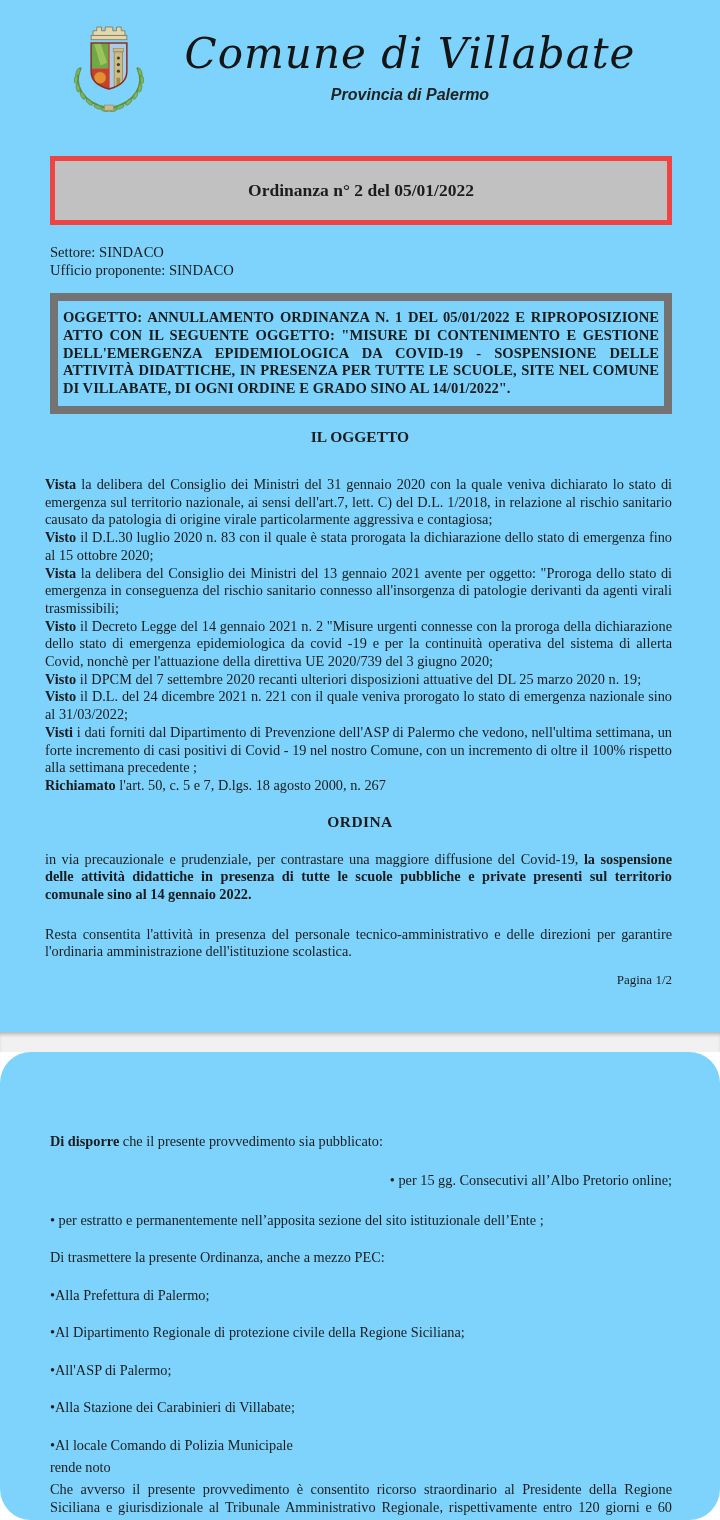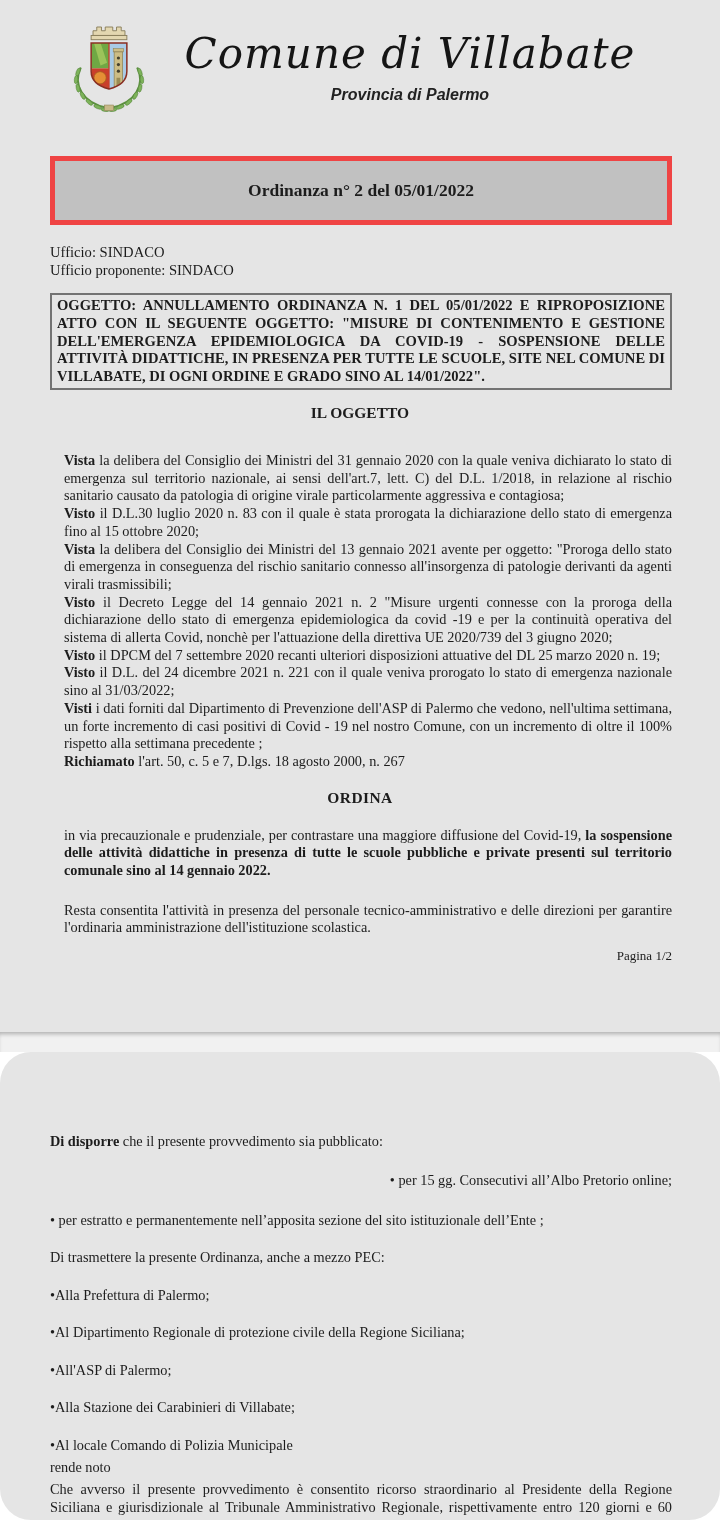--- a/index.html
+++ b/index.html
@@ -1,21 +1,21 @@
 <!DOCTYPE html>
 <html><head>
 <meta charset="utf-8">
 <style>
   html,body{margin:0;padding:0;}
   body{
     width:720px;height:1520px;overflow:hidden;background:#ffffff;
     font-family:"Liberation Serif", serif;color:#1c1c1c;
     -webkit-font-smoothing:antialiased;
   }
-  .page{position:relative;background:#e5e5e5;}
+  .page{position:relative;background:#7dd3fc;}
   .page1{height:1032px;overflow:hidden;}
   .page2{height:468px;overflow:hidden;box-sizing:border-box;padding:80px 48px 0 50px;border-radius:31px;}
   .page-gap{height:20px;background:#f1f1f1;box-shadow:inset 0 4px 4px -2px rgba(0,0,0,0.28);}
 
   
   .header{position:relative;height:156px;}
   .crest{position:absolute;left:62px;top:16px;width:94px;height:116px;}
   .header-text{position:absolute;left:160px;right:60px;top:28px;text-align:center;}
   .comune-title{
     font-family:"DejaVu Serif", serif;font-style:italic;font-size:42px;line-height:52px;
@@ -29,29 +29,29 @@
   
   .title-bar{
     margin:0 50px;width:612px;height:59px;background:#c1c1c1;border:5px solid #ef4444;
     display:flex;align-items:center;justify-content:center;
   }
   .title-bar span{font-weight:bold;font-size:17.5px;}
 
   .meta{margin:18px 48px 0 50px;font-size:14.6px;line-height:18px;}
 
   .oggetto-box{
-    margin:14px 48px 0 50px;border:2px solid #737373;padding:2px 5px;
+    margin:14px 48px 0 50px;border:8px solid #737373;padding:8px 5px;
     font-weight:bold;font-size:14.6px;line-height:17.8px;text-align:justify;
   }
 
   .center-heading{text-align:center;font-weight:bold;font-size:15.5px;line-height:16px;}
   .sindaco-heading{margin-top:15px;}
   .ordina-heading{margin-top:19px;letter-spacing:0.4px;}
 
-  .body-text{margin-left:64px;margin-right:48px;font-size:14.3px;line-height:17.7px;text-align:justify;font-family:Liberation Serif, serif;}
+  .body-text{margin-left:45px;margin-right:48px;font-size:14.3px;line-height:17.7px;text-align:justify;font-family:Liberation Serif, serif;}
   .body-text p{margin:0;}
   .premesse{margin-top:31px;}
   .ordina-par{margin-top:21px;}
   .resta-par{margin-top:22px;}
   .pagina{margin:10px 48px 0 50px;text-align:right;font-size:13px;line-height:18px;}
 
   
   .page2 p{margin:0;font-size:14.3px;line-height:18px;}
   .p2-bullet1{margin-top:21px !important;margin-left:45px;text-align:right;}
   .p2-bullet2{margin-top:22px !important;margin-left:48px;}
@@ -120,21 +120,21 @@
       <div class="comune-title">Comune di Villabate</div>
       <div class="provincia">Provincia di Palermo</div>
     </div>
   </div>
 
   <div class="title-bar">
     <span>Ordinanza n° 2 del 05/01/2022</span>
   </div>
 
   <div class="meta">
-    <div>Ufficio: SINDACO</div>
+    <div>Settore: SINDACO</div>
     <div>Ufficio proponente: SINDACO</div>
   </div>
 
   <div class="oggetto-box">
     <span>OGGETTO: ANNULLAMENTO ORDINANZA N. 1 DEL 05/01/2022 E RIPROPOSIZIONE ATTO CON IL SEGUENTE OGGETTO: "MISURE DI CONTENIMENTO E GESTIONE DELL'EMERGENZA EPIDEMIOLOGICA DA COVID-19 - SOSPENSIONE DELLE ATTIVITÀ DIDATTICHE, IN PRESENZA PER TUTTE LE SCUOLE, SITE NEL COMUNE DI VILLABATE, DI OGNI ORDINE E GRADO SINO AL 14/01/2022".</span>
   </div>
 
   <div class="center-heading sindaco-heading">IL OGGETTO</div>
 
   <div class="body-text premesse">

